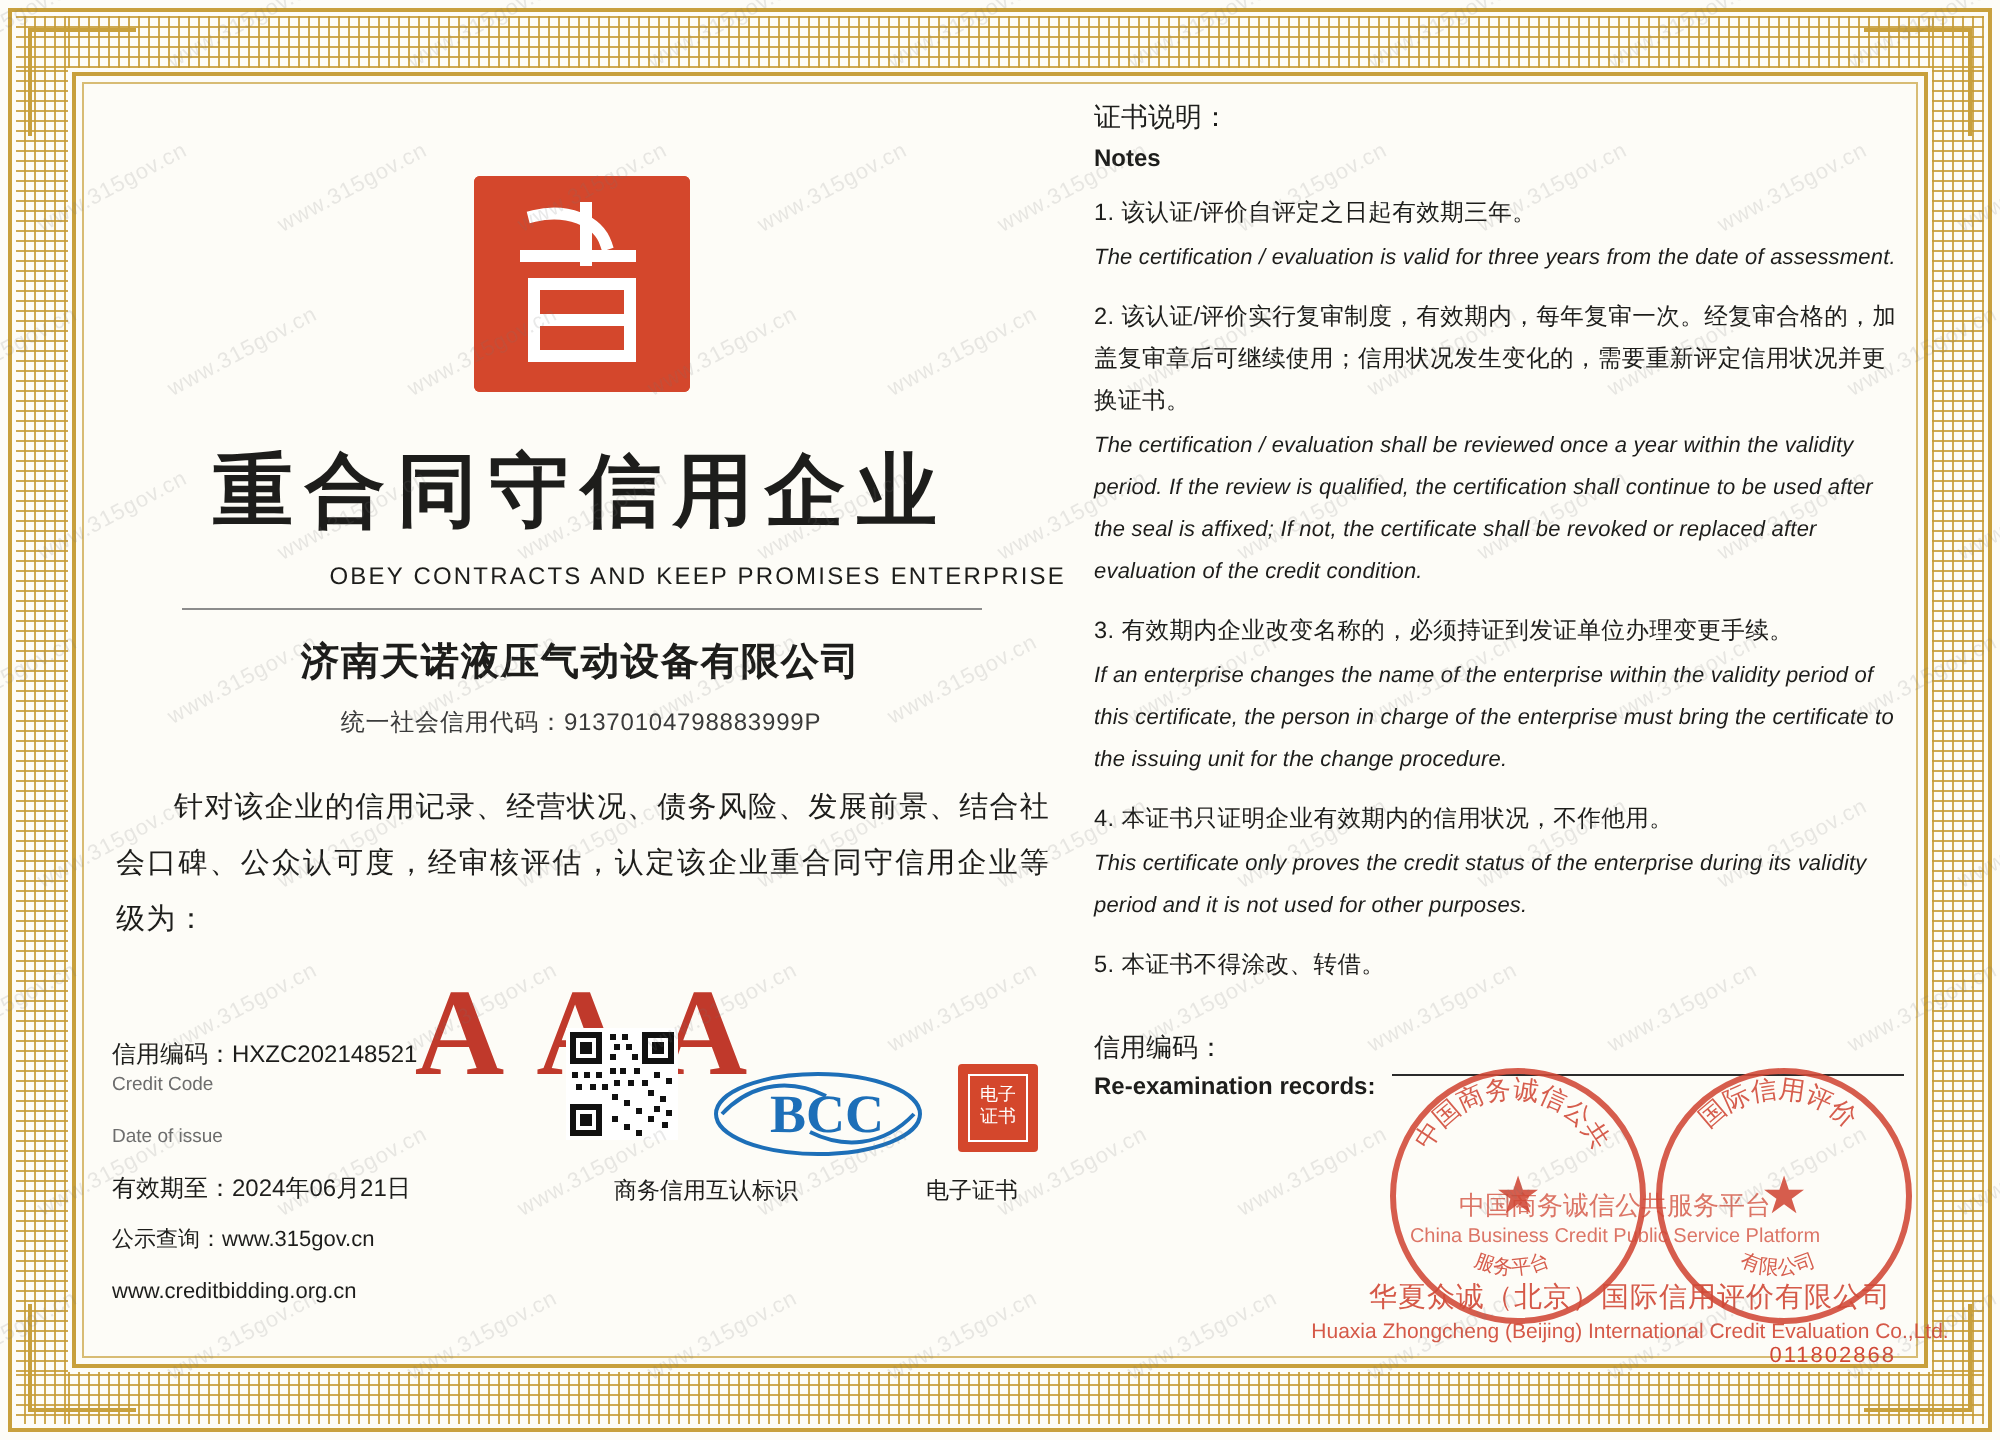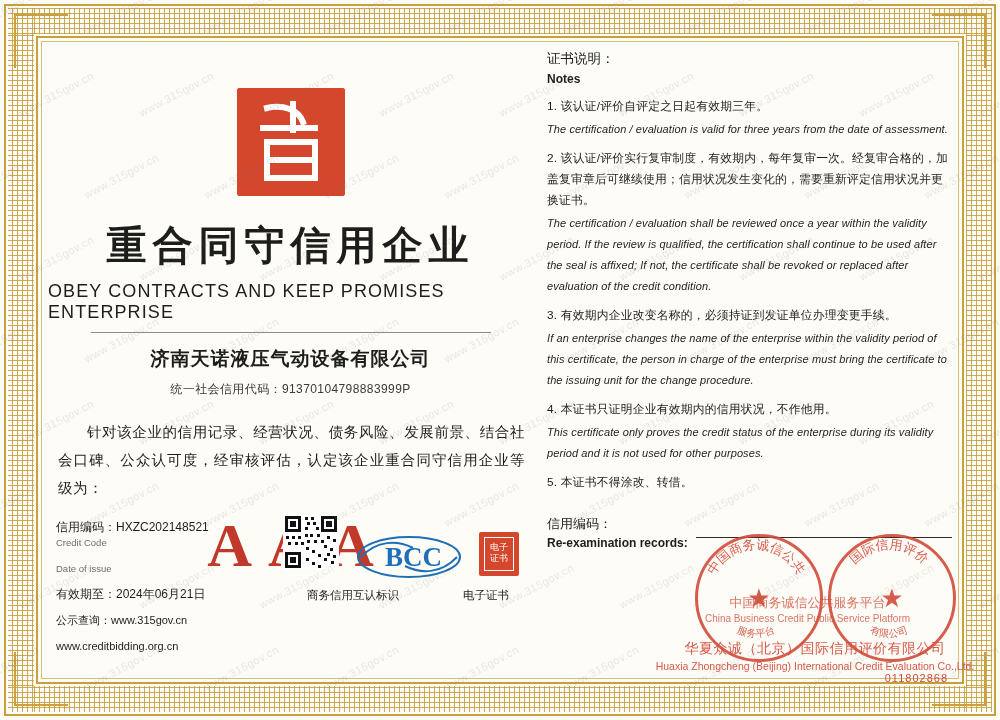--- a/index.html
+++ b/index.html
@@ -122,22 +122,22 @@
     margin-top: 22px;
     text-align: center;
     font-family: "Liberation Serif", serif;
     font-weight: bold;
     font-size: 40px;
     letter-spacing: 6px;
     color: #1d1d1b;
   }
   .title-en {
     margin-top: 8px;
-    text-align: left;
-    font-size: 18px;
+    text-align: right;
+    font-size: 12px;
     letter-spacing: 1.1px;
     color: #1d1d1b;
   }
   .title-rule {
     width: 400px;
     height: 1px;
     background: #8c8c8c;
     margin: 9px auto 0 auto;
   }
   .company {

